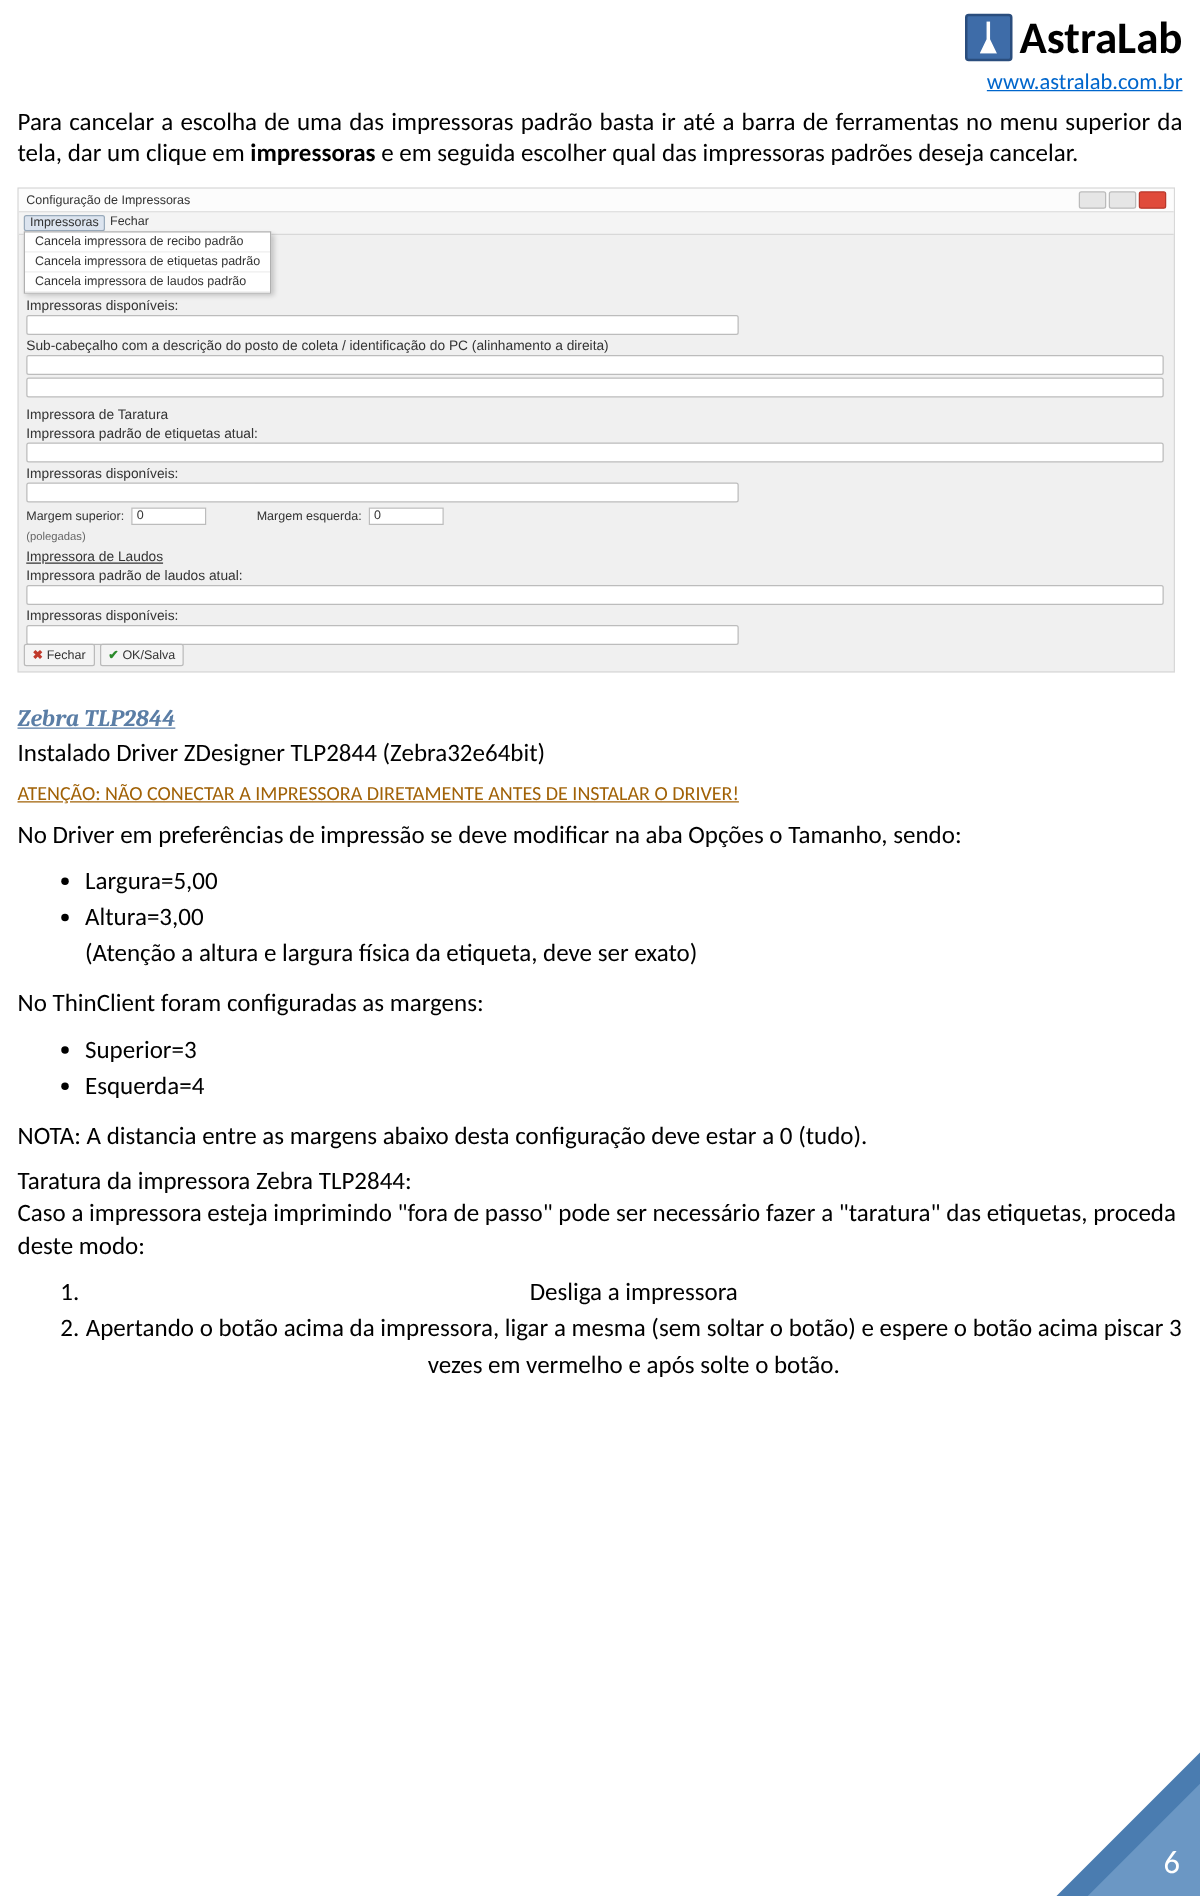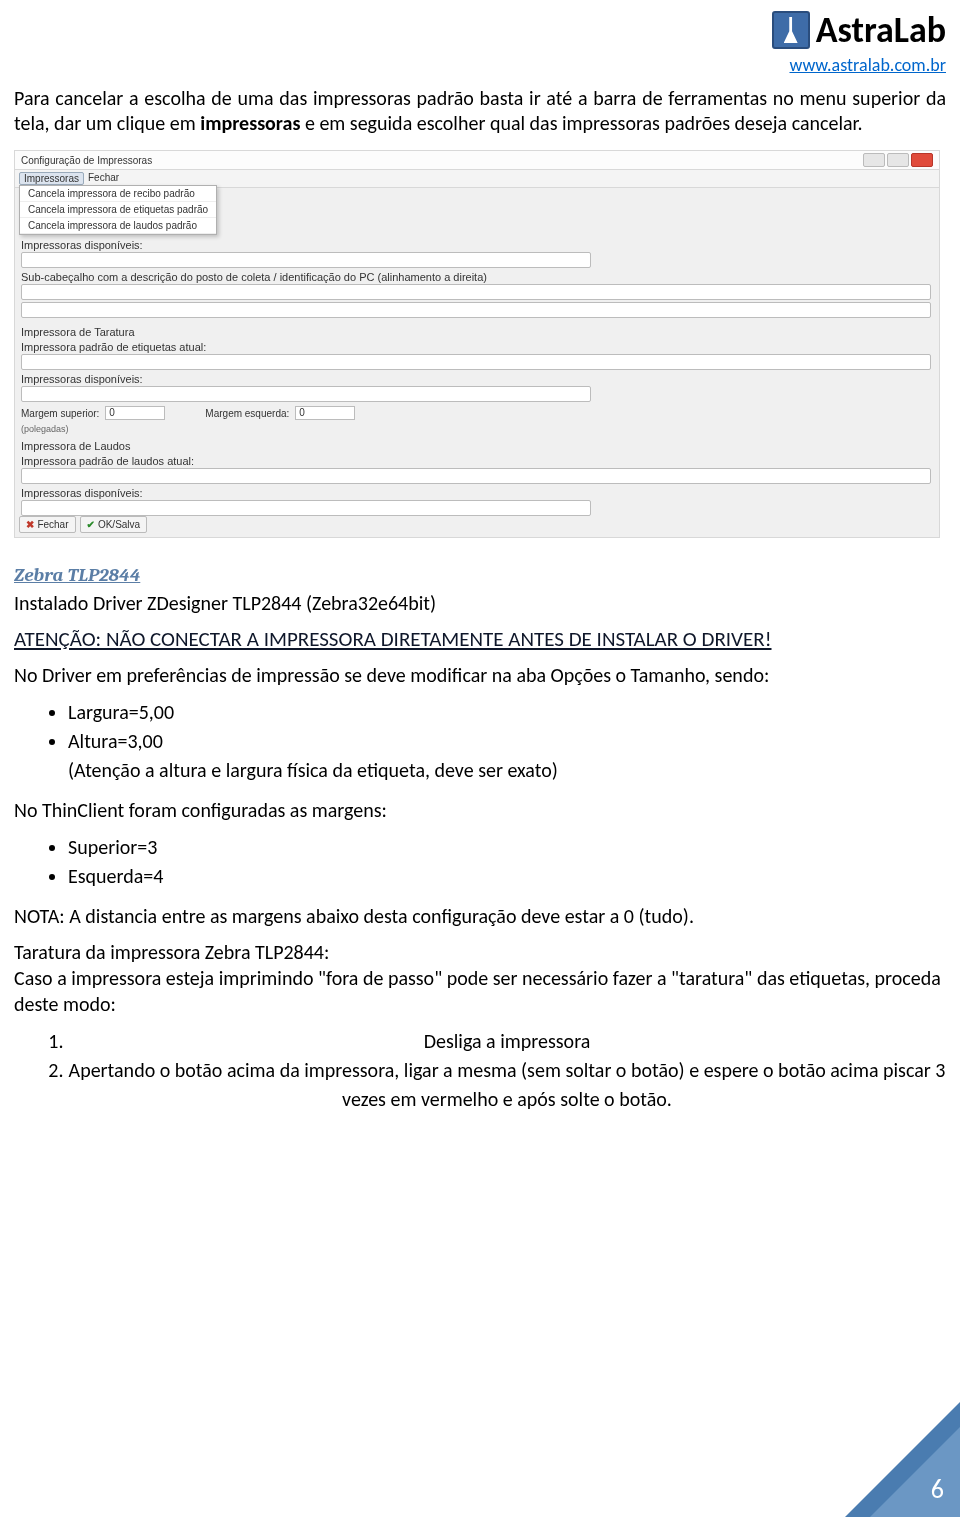--- a/index.html
+++ b/index.html
@@ -146,23 +146,23 @@
     font-size: 19px;
     text-decoration: underline;
     margin-bottom: 4px;
   }
   .body-p {
     font-size: 20px;
     line-height: 1.3;
     margin-bottom: 10px;
   }
   .red-u {
-    color: #0f172a;
+    color: #a16207;
     text-decoration: underline;
-    font-size: 21px;
+    font-size: 16px;
     font-variant: small-caps;
     margin-bottom: 10px;
   }
   ul.blist {
     list-style: disc;
     margin: 6px 0 12px 54px;
     font-size: 20px;
     line-height: 1.45;
   }
   ol.nlist {
@@ -254,21 +254,21 @@
           <span>Margem superior:</span>
           <span class="mbox">0</span>
         </div>
         <div class="mfield">
           <span>Margem esquerda:</span>
           <span class="mbox">0</span>
         </div>
       </div>
       <div class="ss-label" style="font-size:9px;color:#666;">(polegadas)</div>
 
-      <div class="ss-label" style="margin-top:6px;">Impressora de Laudos</div>
+      <div class="ss-label" style="margin-top:6px;text-decoration:underline;">Impressora de Laudos</div>
       <div class="ss-label">Impressora padrão de laudos atual:</div>
       <div class="ss-field long"></div>
       <div class="ss-label">Impressoras disponíveis:</div>
       <div class="ss-field"></div>
     </div>
     <div class="ss-footer">
       <div class="ss-btn">
           <span class="ic-close">✖</span>
           <span>Fechar</span>
         </div>

